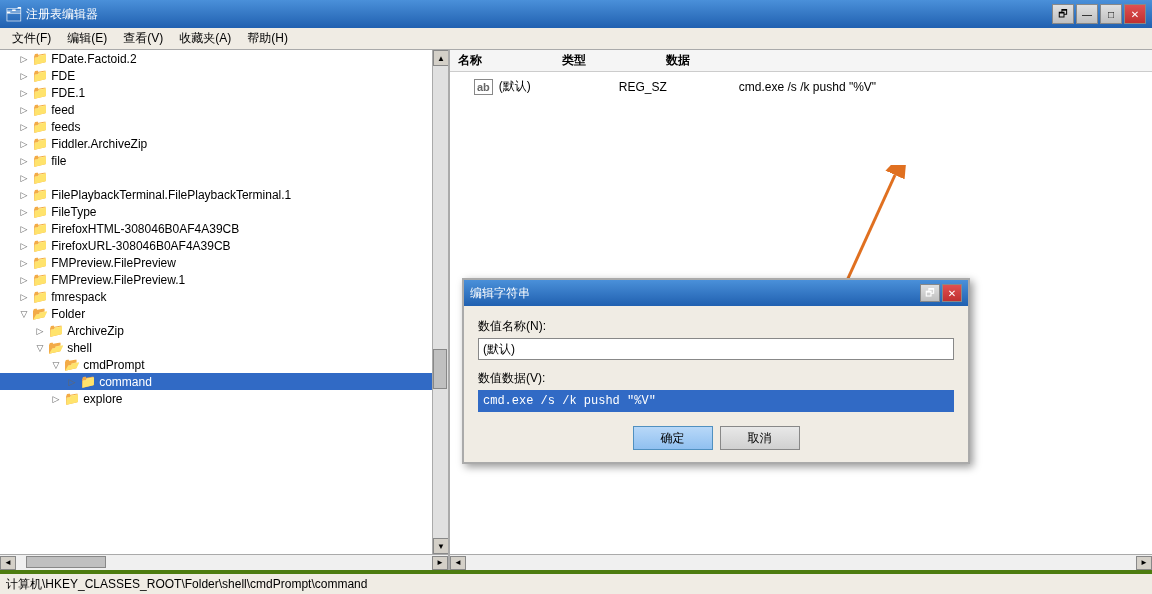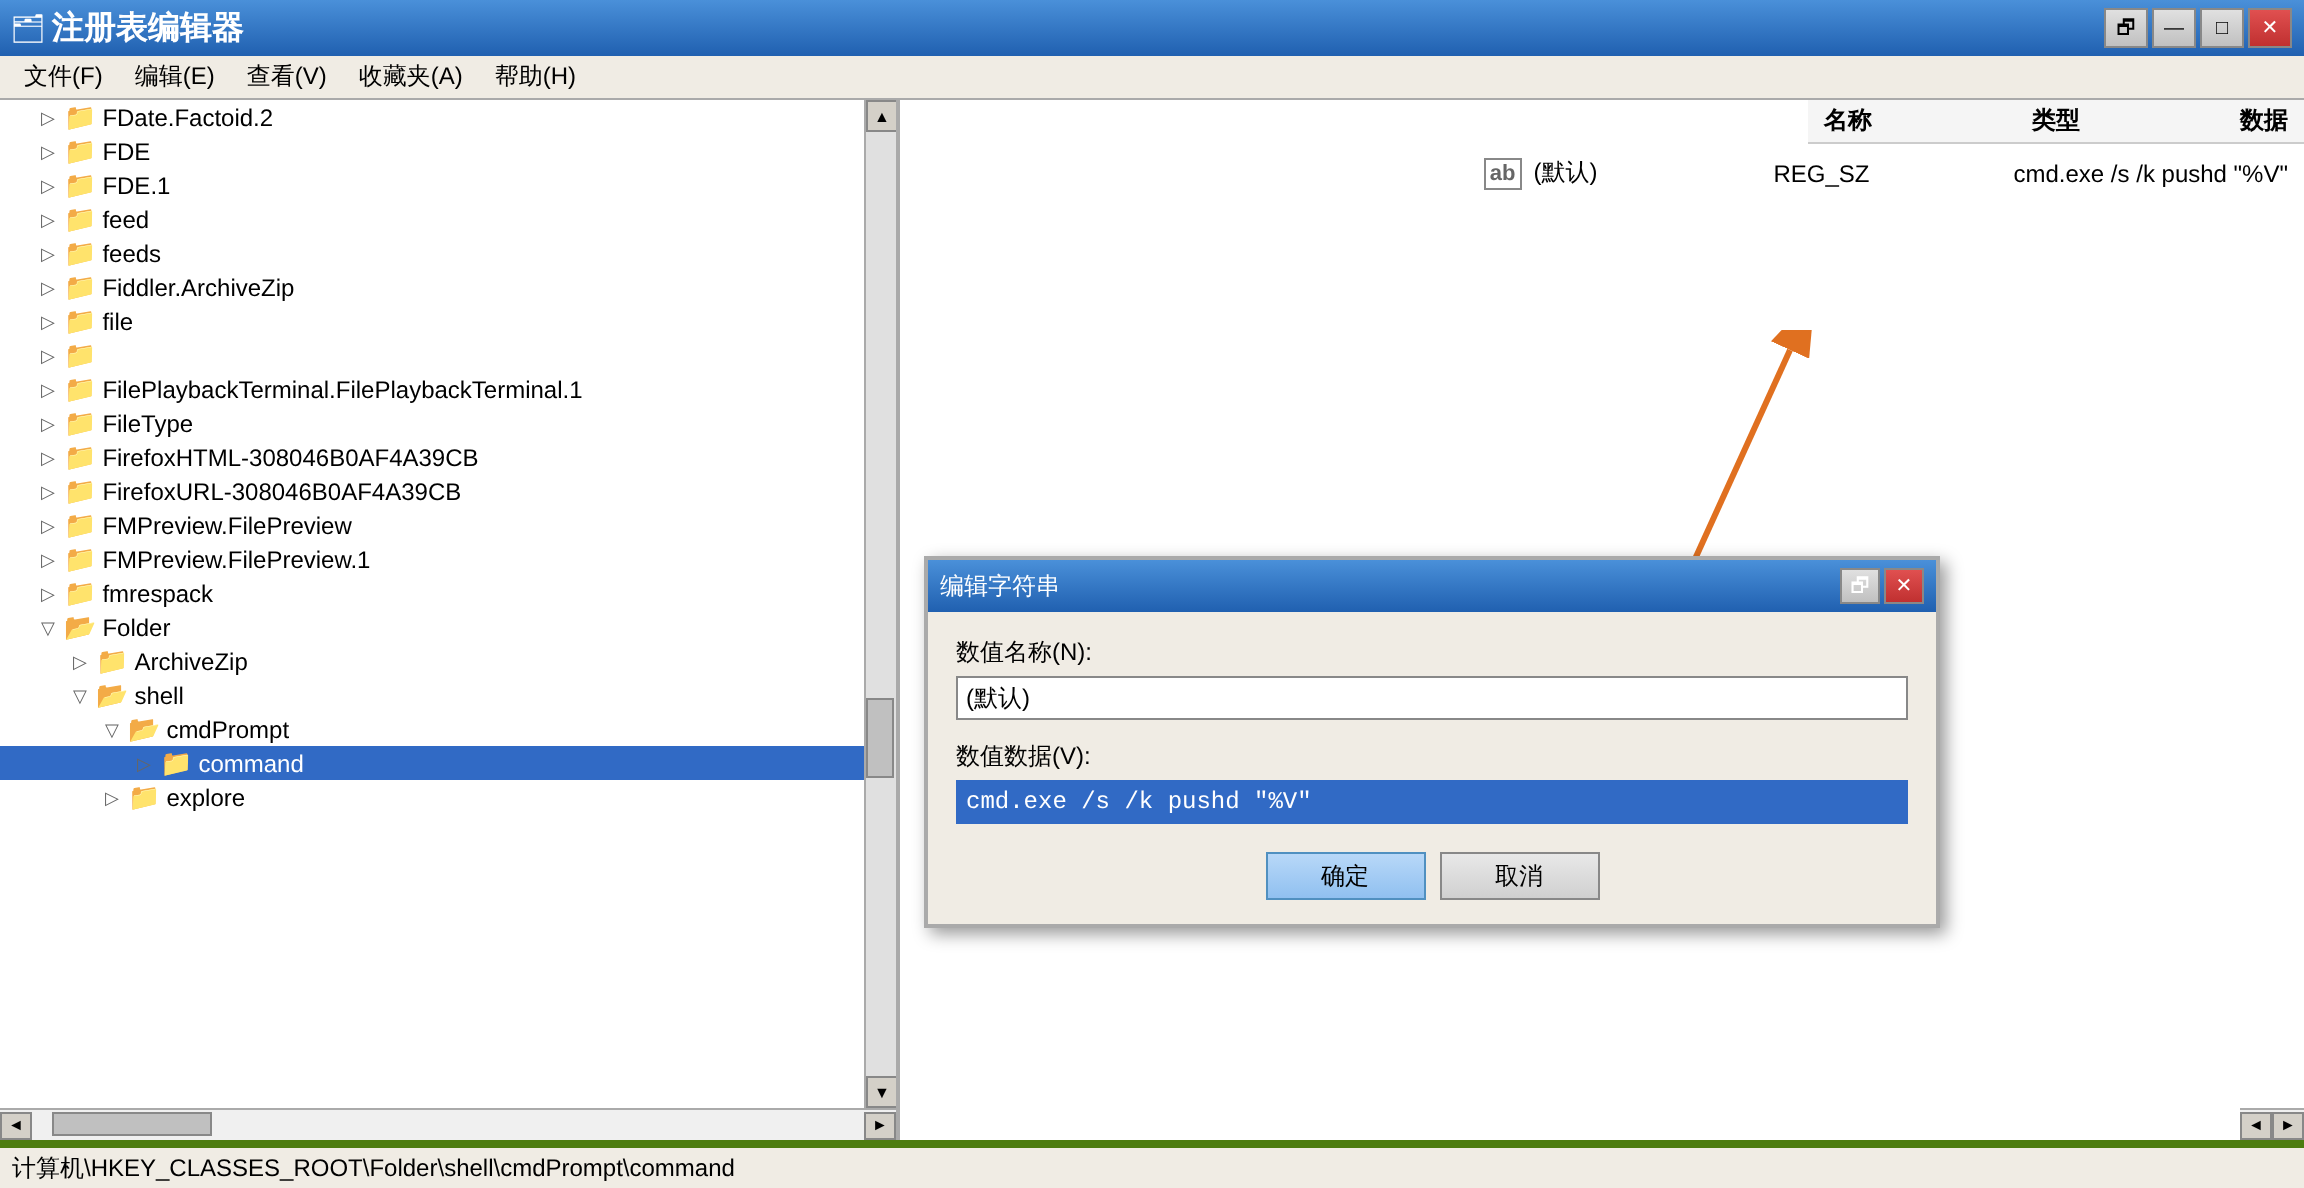--- a/index.html
+++ b/index.html
@@ -24,22 +24,21 @@
     }
     .title-bar-icon {
       width: 16px;
       height: 16px;
       margin-right: 4px;
       display: flex; align-items: center; justify-content: center;
       font-size: 14px;
     }
     .title-bar-text {
       flex: 1;
-      font-size: 16px;
-      font-weight: bold;
+      font-size: 12px;
     }
     .title-bar-buttons {
       display: flex;
       gap: 2px;
     }
     .title-btn {
       width: 22px;
       height: 20px;
       background: linear-gradient(to bottom, #e0e0e0, #c0c0c0);
       border: 1px solid #888;
@@ -136,21 +135,20 @@
       cursor: pointer;
       flex-shrink: 0;
     }
 
     
     .right-pane {
       flex: 1;
       display: flex;
       flex-direction: column;
       background: #fff;
-      align-items: flex-end;
     }
     .right-header {
       display: flex;
       background: #f5f5f5;
       border-bottom: 1px solid #ccc;
       padding: 2px 8px;
       gap: 80px;
     }
     .right-header-col {
       font-size: 12px;

